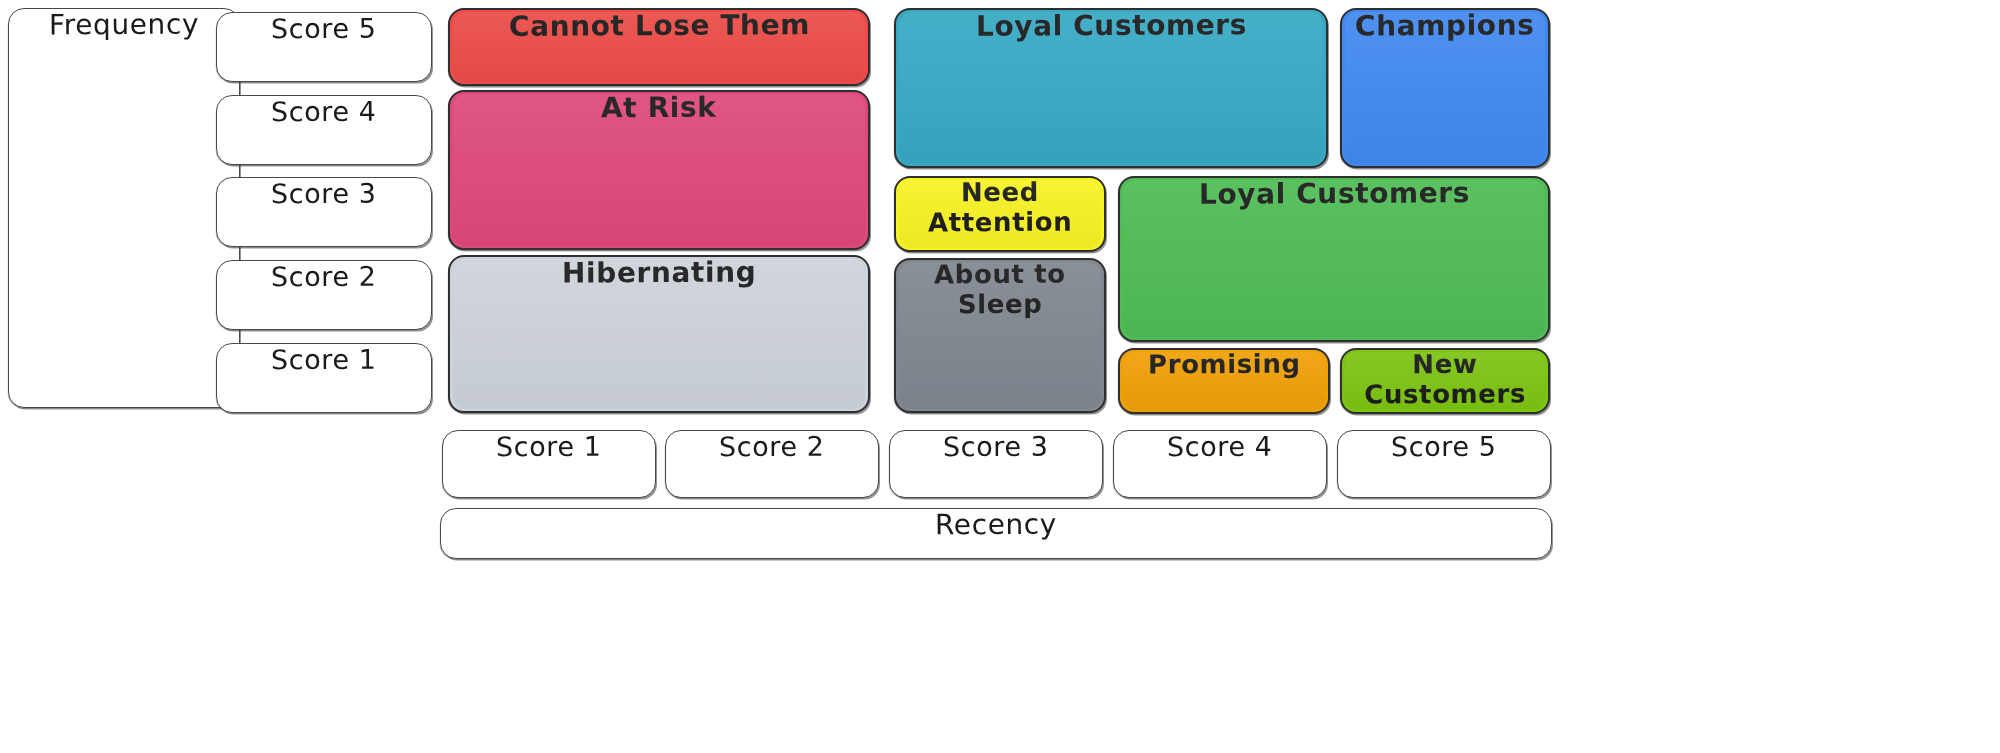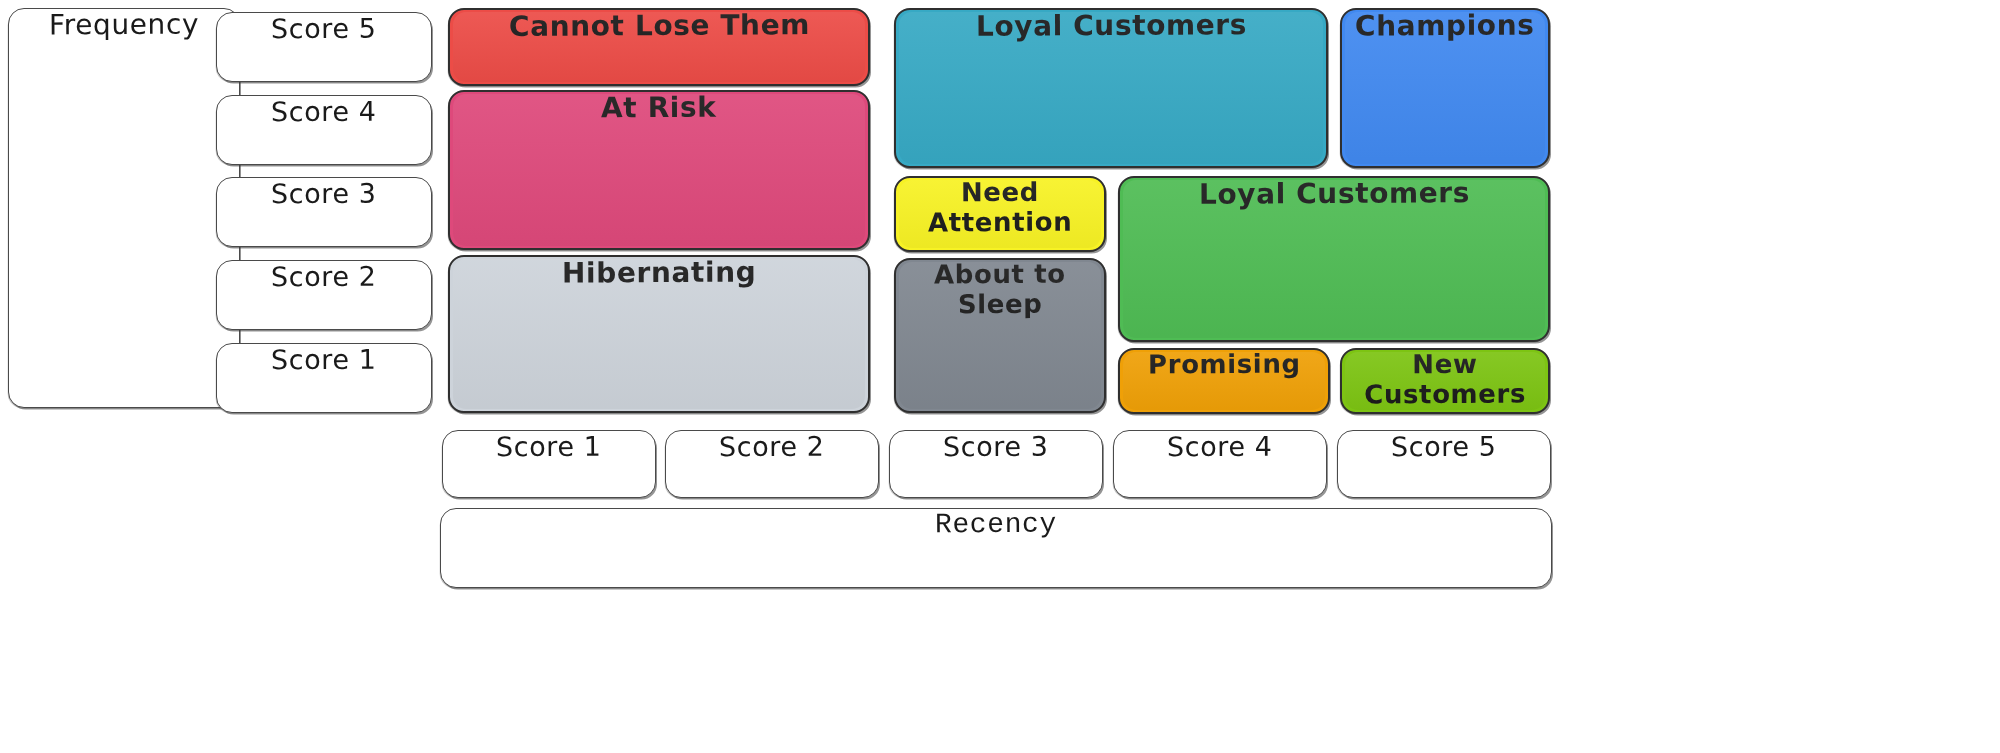--- a/index.html
+++ b/index.html
@@ -156,17 +156,17 @@
   </div>
 
   <div class="box axis-box" style="left:1113px; top:430px; width:214px; height:68px;">
     <span class="box-label">Score 4</span>
   </div>
 
   <div class="box axis-box" style="left:1337px; top:430px; width:214px; height:68px;">
     <span class="box-label">Score 5</span>
   </div>
 
-  <div class="box axis-title" style="left:440px; top:508px; width:1112px; height:80px;font-family:Liberation Mono, monospace;">
+  <div class="box axis-title" style="left:440px; top:508px; width:1112px; height:51px;">
     <span class="box-label">Recency</span>
   </div>
 
 </div>
 
 </body></html>

